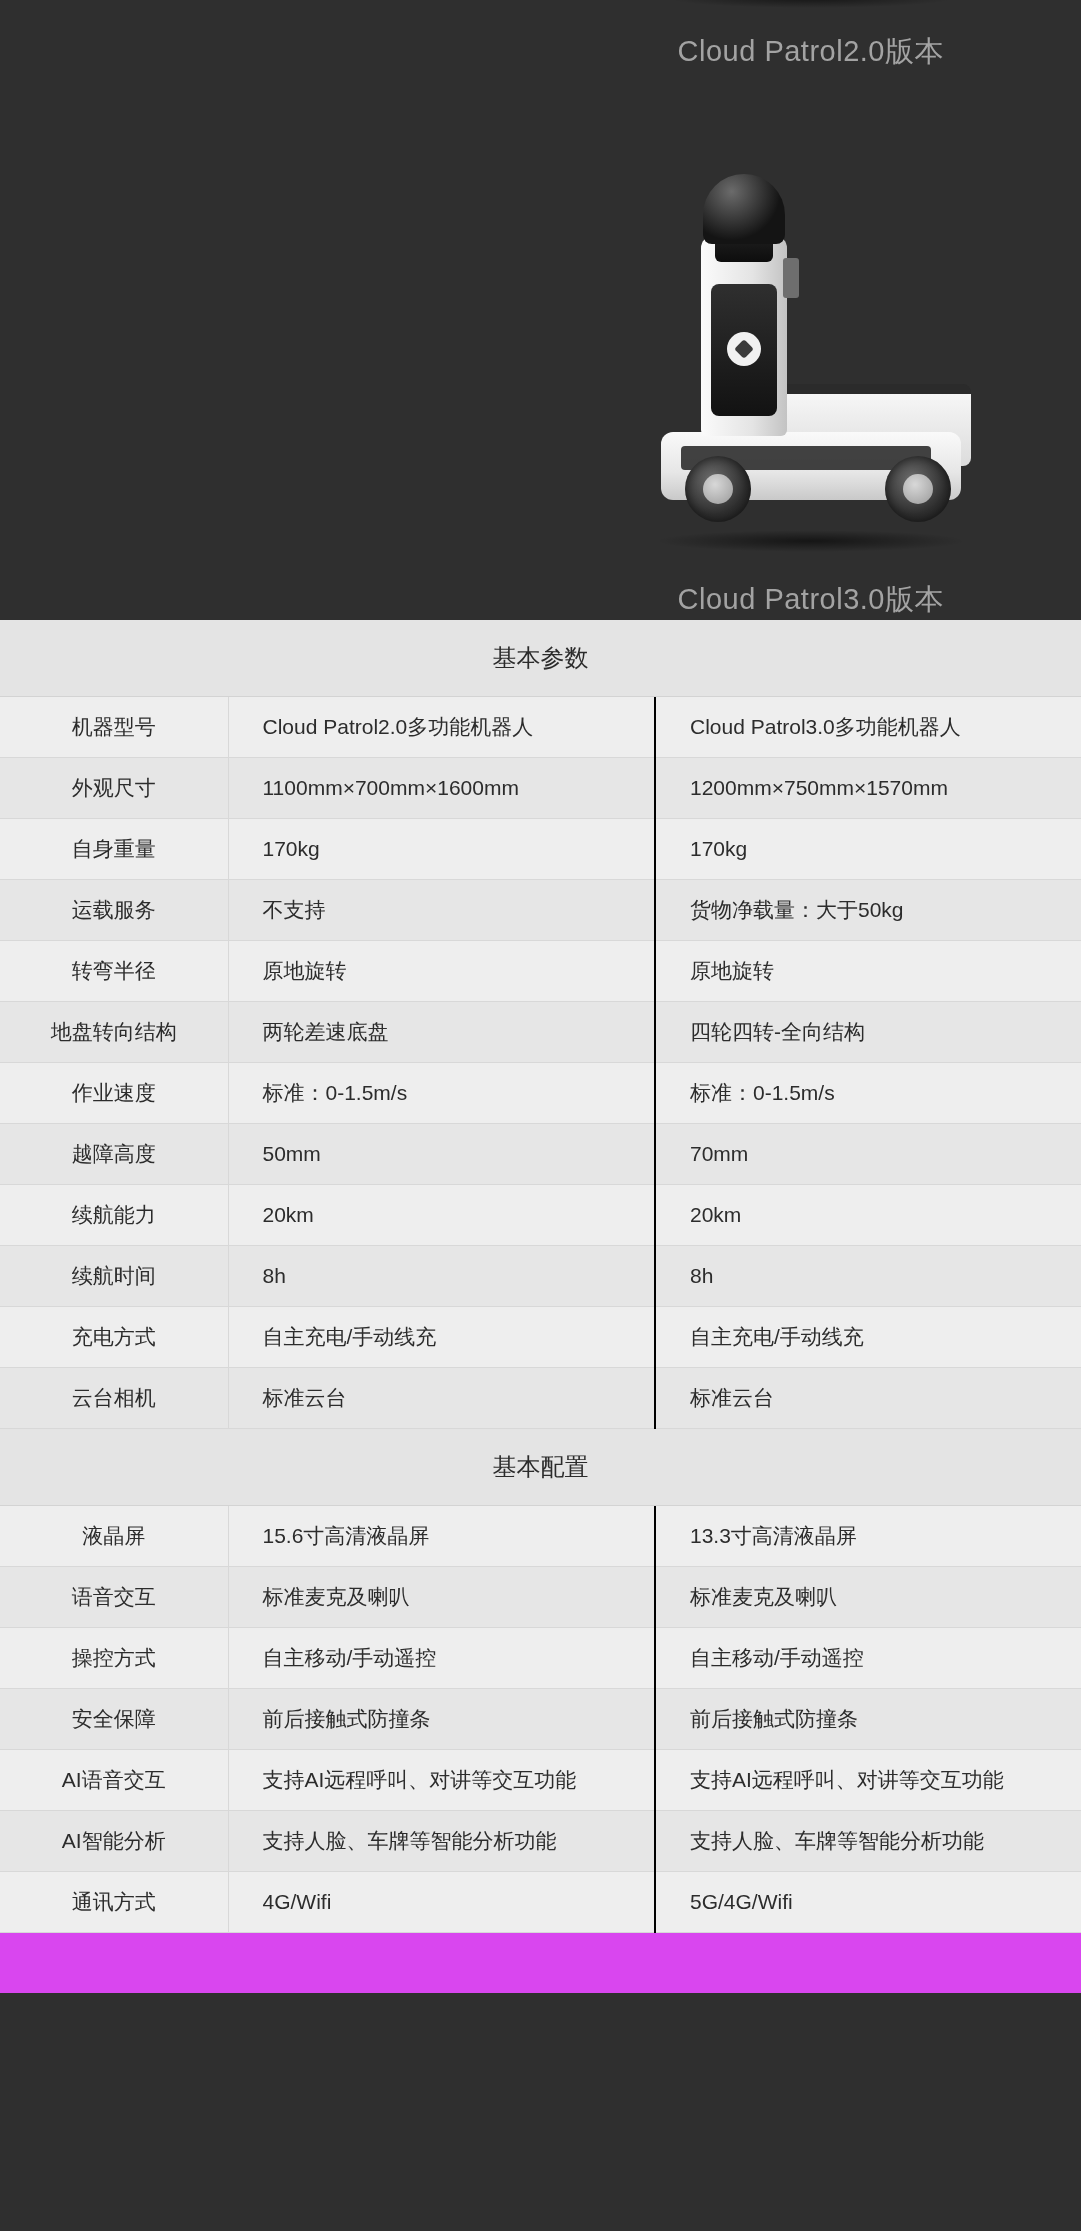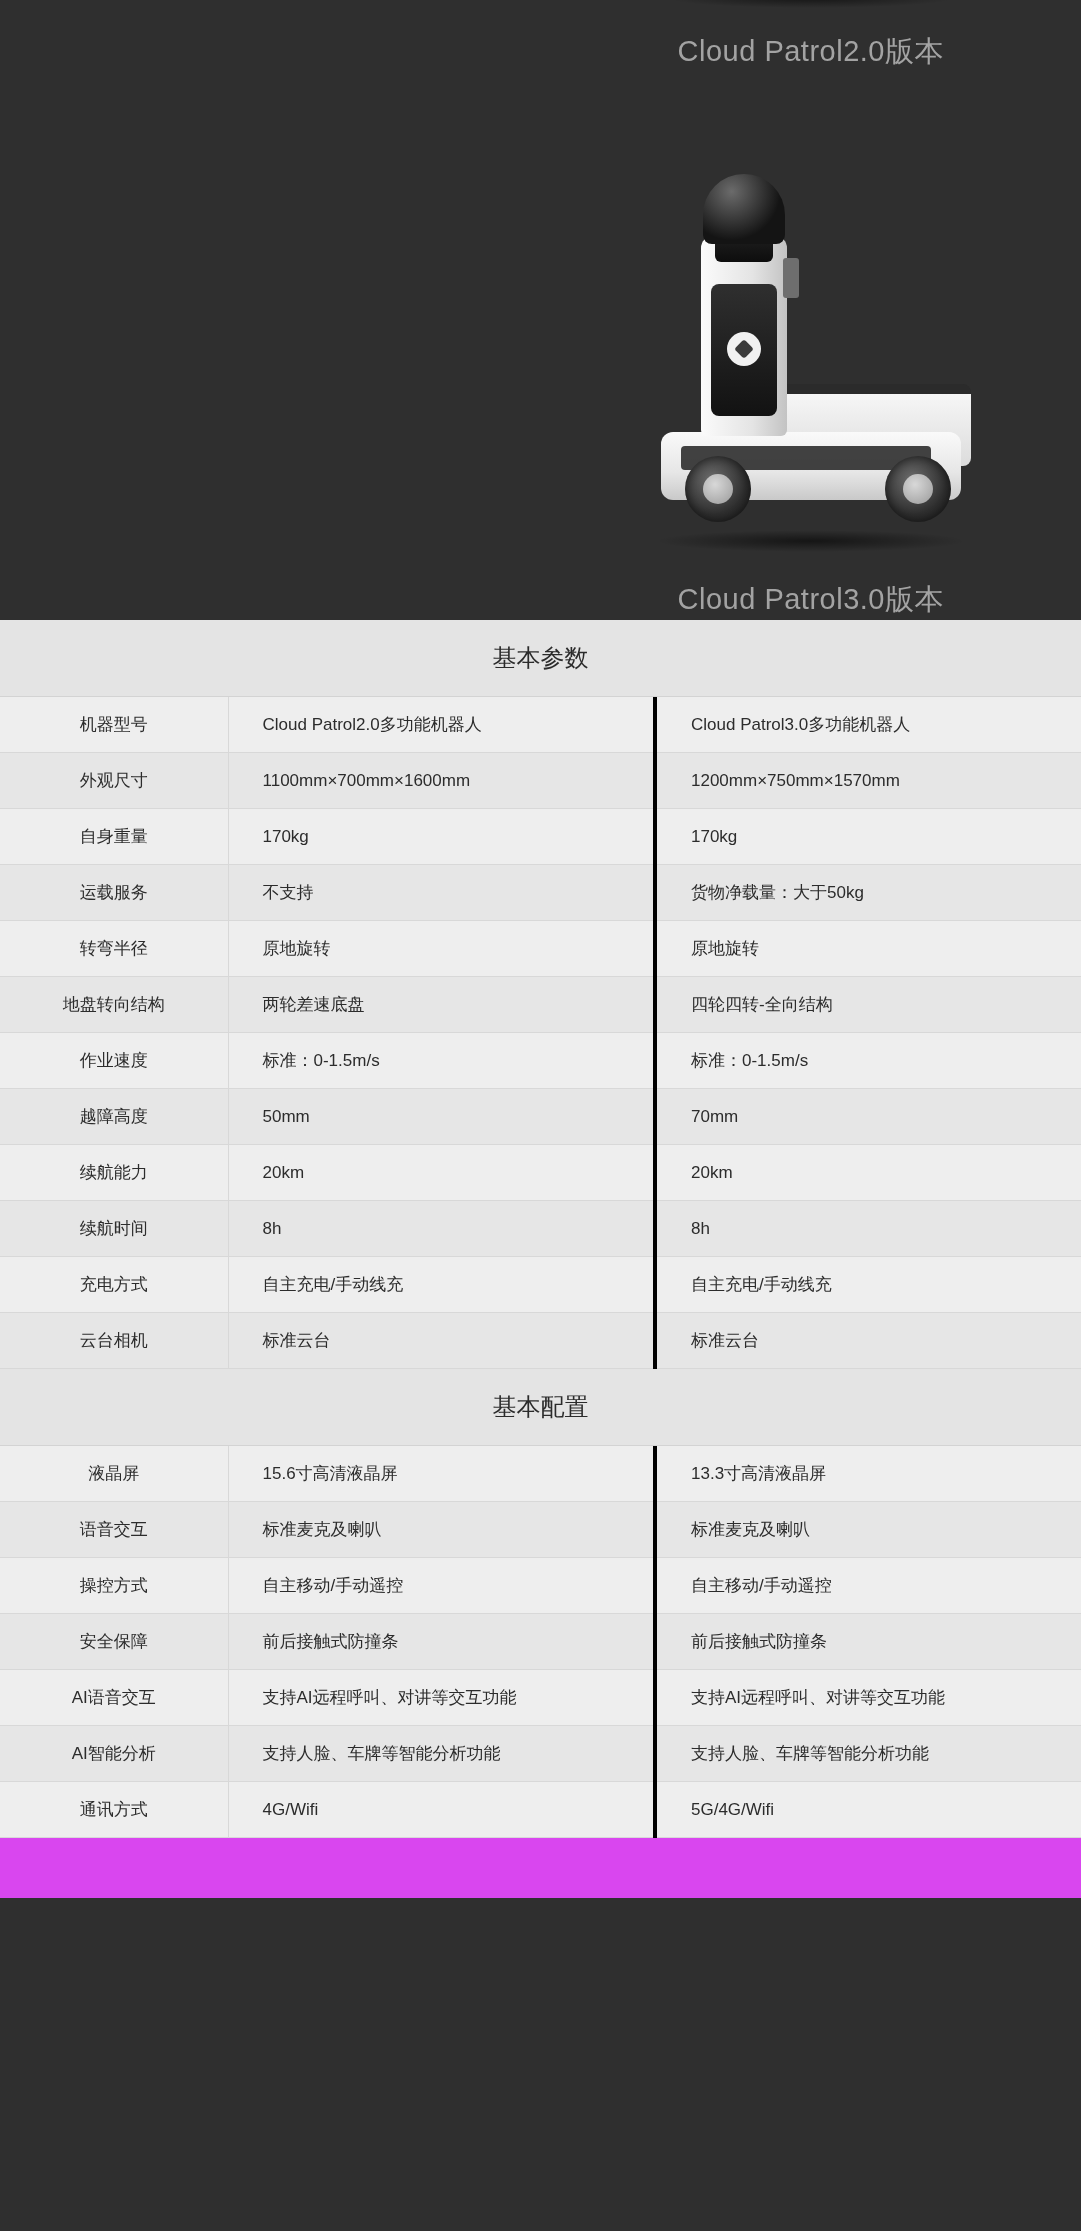--- a/index.html
+++ b/index.html
@@ -233,34 +233,34 @@
     background: #e4e4e4;
     font-weight: 400;
     border-bottom: 1px solid #d3d3d3;
   }
   table.spec {
     width: 1081px;
     border-collapse: collapse;
     table-layout: fixed;
   }
   table.spec td {
-    font-size: 17px;
+    font-size: 21px;
     padding: 16px 34px;
     border-bottom: 1px solid #d8d8d8;
     color: #2c2c2c;
     vertical-align: middle;
     font-weight: 400;
   }
   table.spec td.label {
     width: 228px;
     text-align: center;
     border-right: 1px solid #d8d8d8;
     padding-left: 0; padding-right: 0;
   }
-  table.spec td.v1 { width: 427px; border-right: 4px solid #000000; margin-left: 12px; }
+  table.spec td.v1 { width: 427px; border-right: 2px solid #000000; margin-left: 12px; }
   table.spec td.v2 { width: 426px; }
   table.spec tr:nth-child(odd) td { background: #eeeeee; }
   table.spec tr:nth-child(even) td { background: #e6e6e6; }
 </style>
 </head>
 <body>
 
 <div class="page">
 
   <div class="hero">

